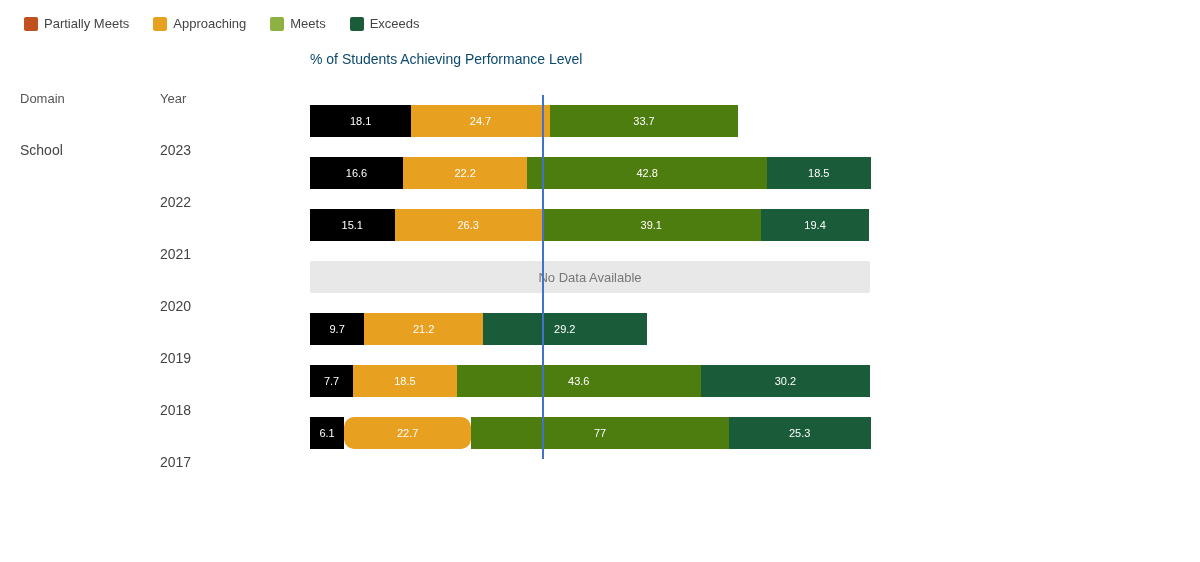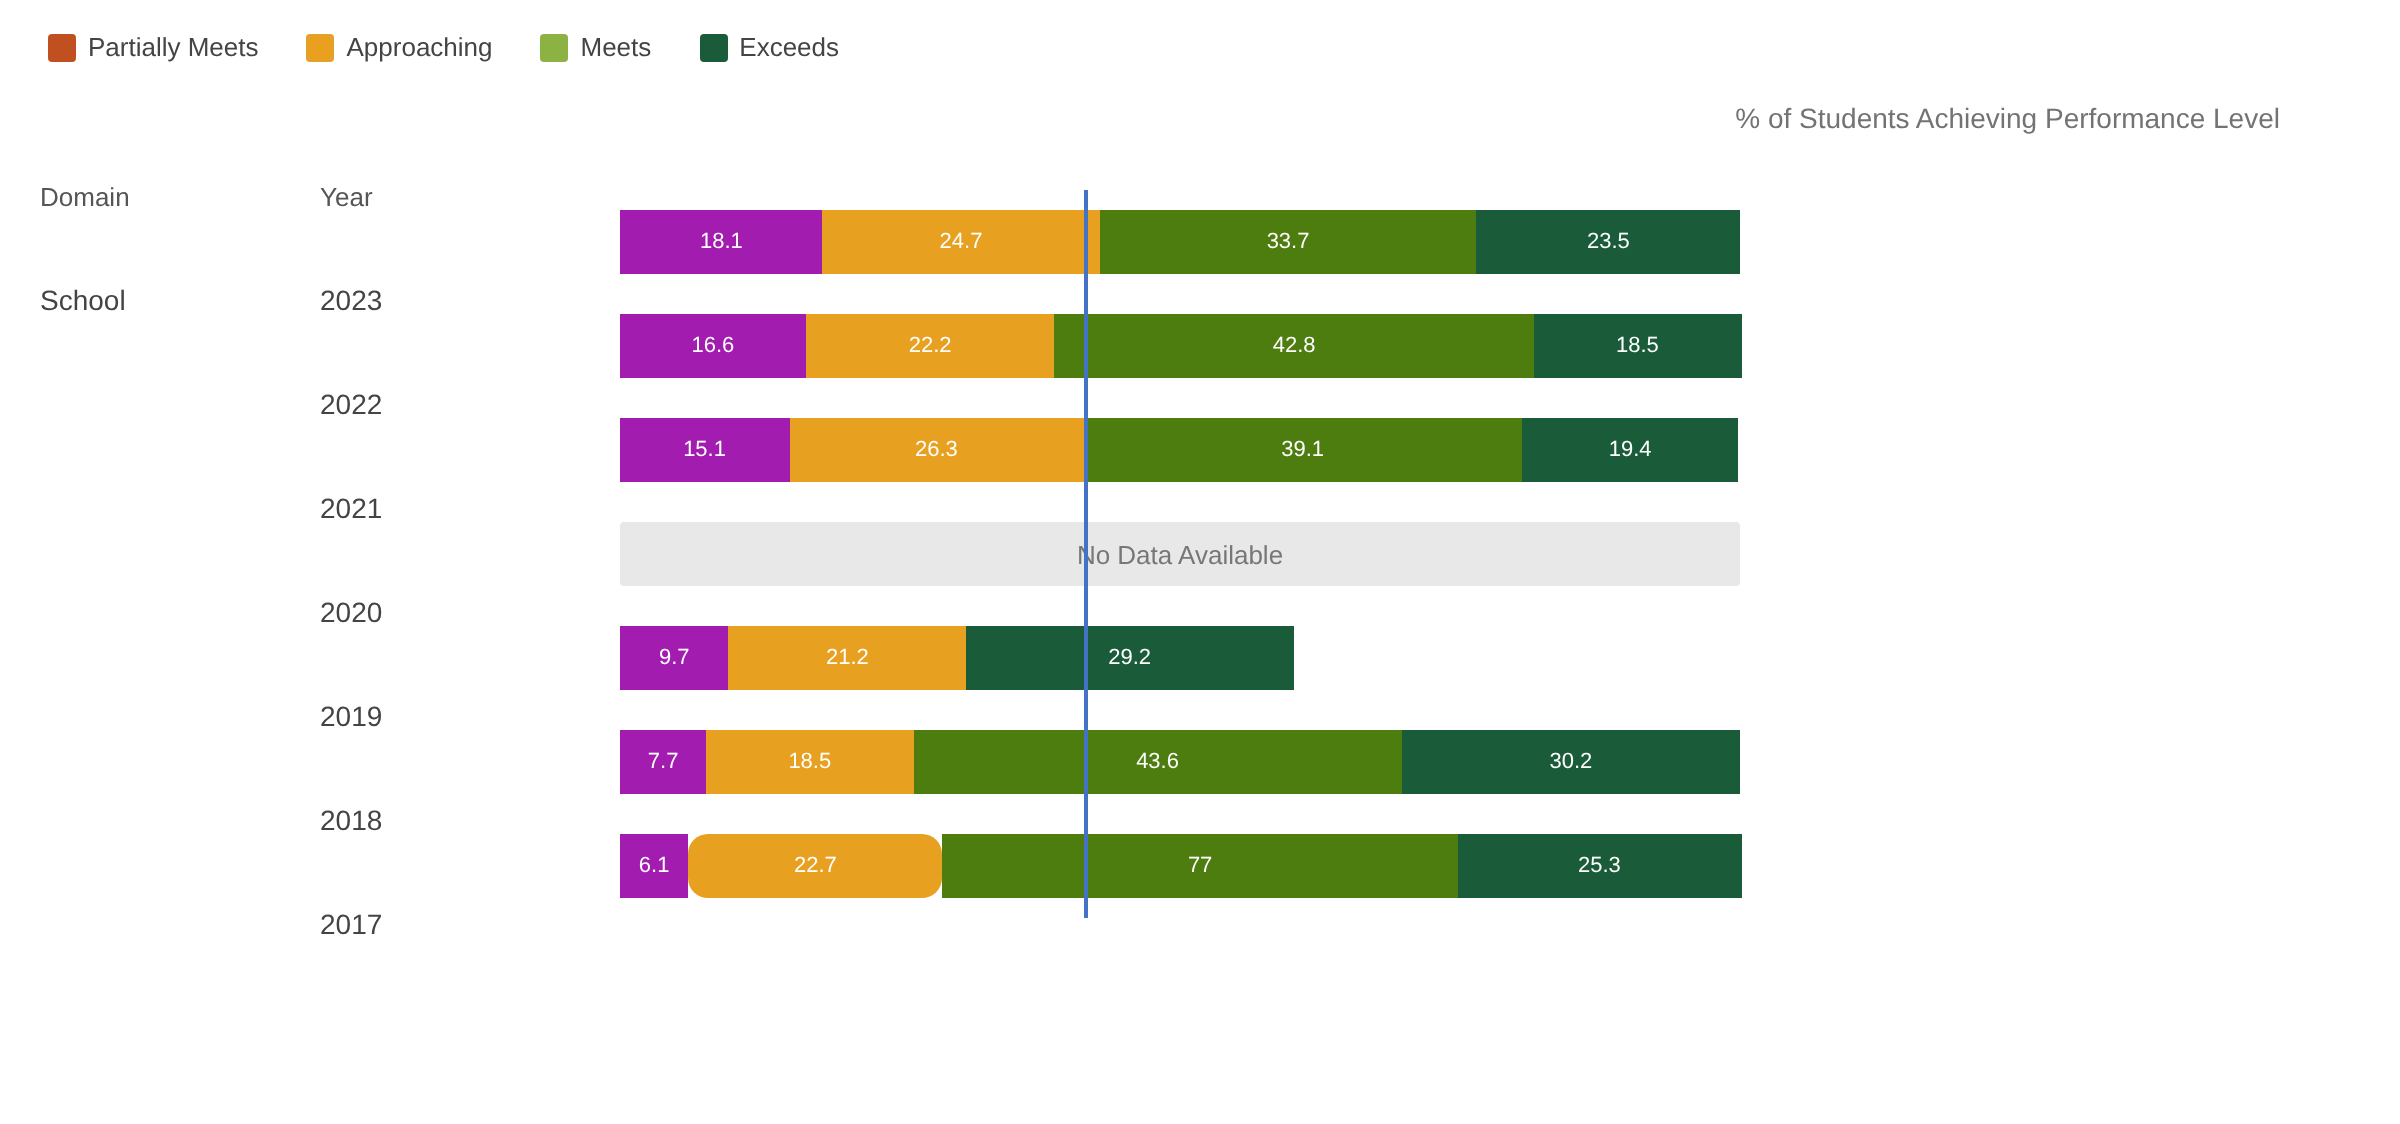--- a/index.html
+++ b/index.html
@@ -84,23 +84,23 @@
       font-size: 14px;
       color: #444;
     }
     
     .right-panel {
       flex: 1;
       padding-left: 10px;
       position: relative;
     }
     .chart-title {
-      text-align: right;
+      text-align: left;
       font-size: 14px;
-      color: #737373;
+      color: #0c4a6e;
       margin-bottom: 28px;
       padding-right: 40px;
     }
     .bars-container {
       display: flex;
       flex-direction: column;
       gap: 0;
       position: relative;
     }
     .bar-row {
@@ -139,21 +139,21 @@
     
     .center-line {
       position: absolute;
       top: 0;
       bottom: 0;
       width: 1.5px;
       background: #4472C4;
       z-index: 10;
     }
     
-    .partially-meets { background-color: #a21caf; }
+    .partially-meets { background-color: #000000; }
     .approaching { background-color: #E8A020; }
     .meets { background-color: #4d7c0f; }
     .exceeds { background-color: #1A5C3A; }
   </style>
 </head>
 <body>
 
 <div class="container">
 
   <div class="legend">
@@ -216,21 +216,20 @@
 
     <div class="right-panel">
       <div class="chart-title">% of Students Achieving Performance Level</div>
       <div class="bars-container" id="bars-container" style="position:relative;">
       <div class="center-line" style="left: 232.4px;"></div>
           <div class="bar-row">
             <div class="bar-group">
               <div class="bar-segment partially-meets" style="width: 101.36px; min-width: 101.36px;">18.1</div>
               <div class="bar-segment approaching" style="width: 138.32px; min-width: 138.32px;">24.7</div>
               <div class="bar-segment meets" style="width: 188.72px; min-width: 188.72px;">33.7</div>
-              <div class="bar-segment exceeds" style="width: 131.6px; min-width: 131.6px;">23.5</div>
             </div>
           </div>
           <div class="bar-row">
             <div class="bar-group">
               <div class="bar-segment partially-meets" style="width: 92.96px; min-width: 92.96px;">16.6</div>
               <div class="bar-segment approaching" style="width: 124.32px; min-width: 124.32px;">22.2</div>
               <div class="bar-segment meets" style="width: 239.68px; min-width: 239.68px;">42.8</div>
               <div class="bar-segment exceeds" style="width: 103.6px; min-width: 103.6px;">18.5</div>
             </div>
           </div>

